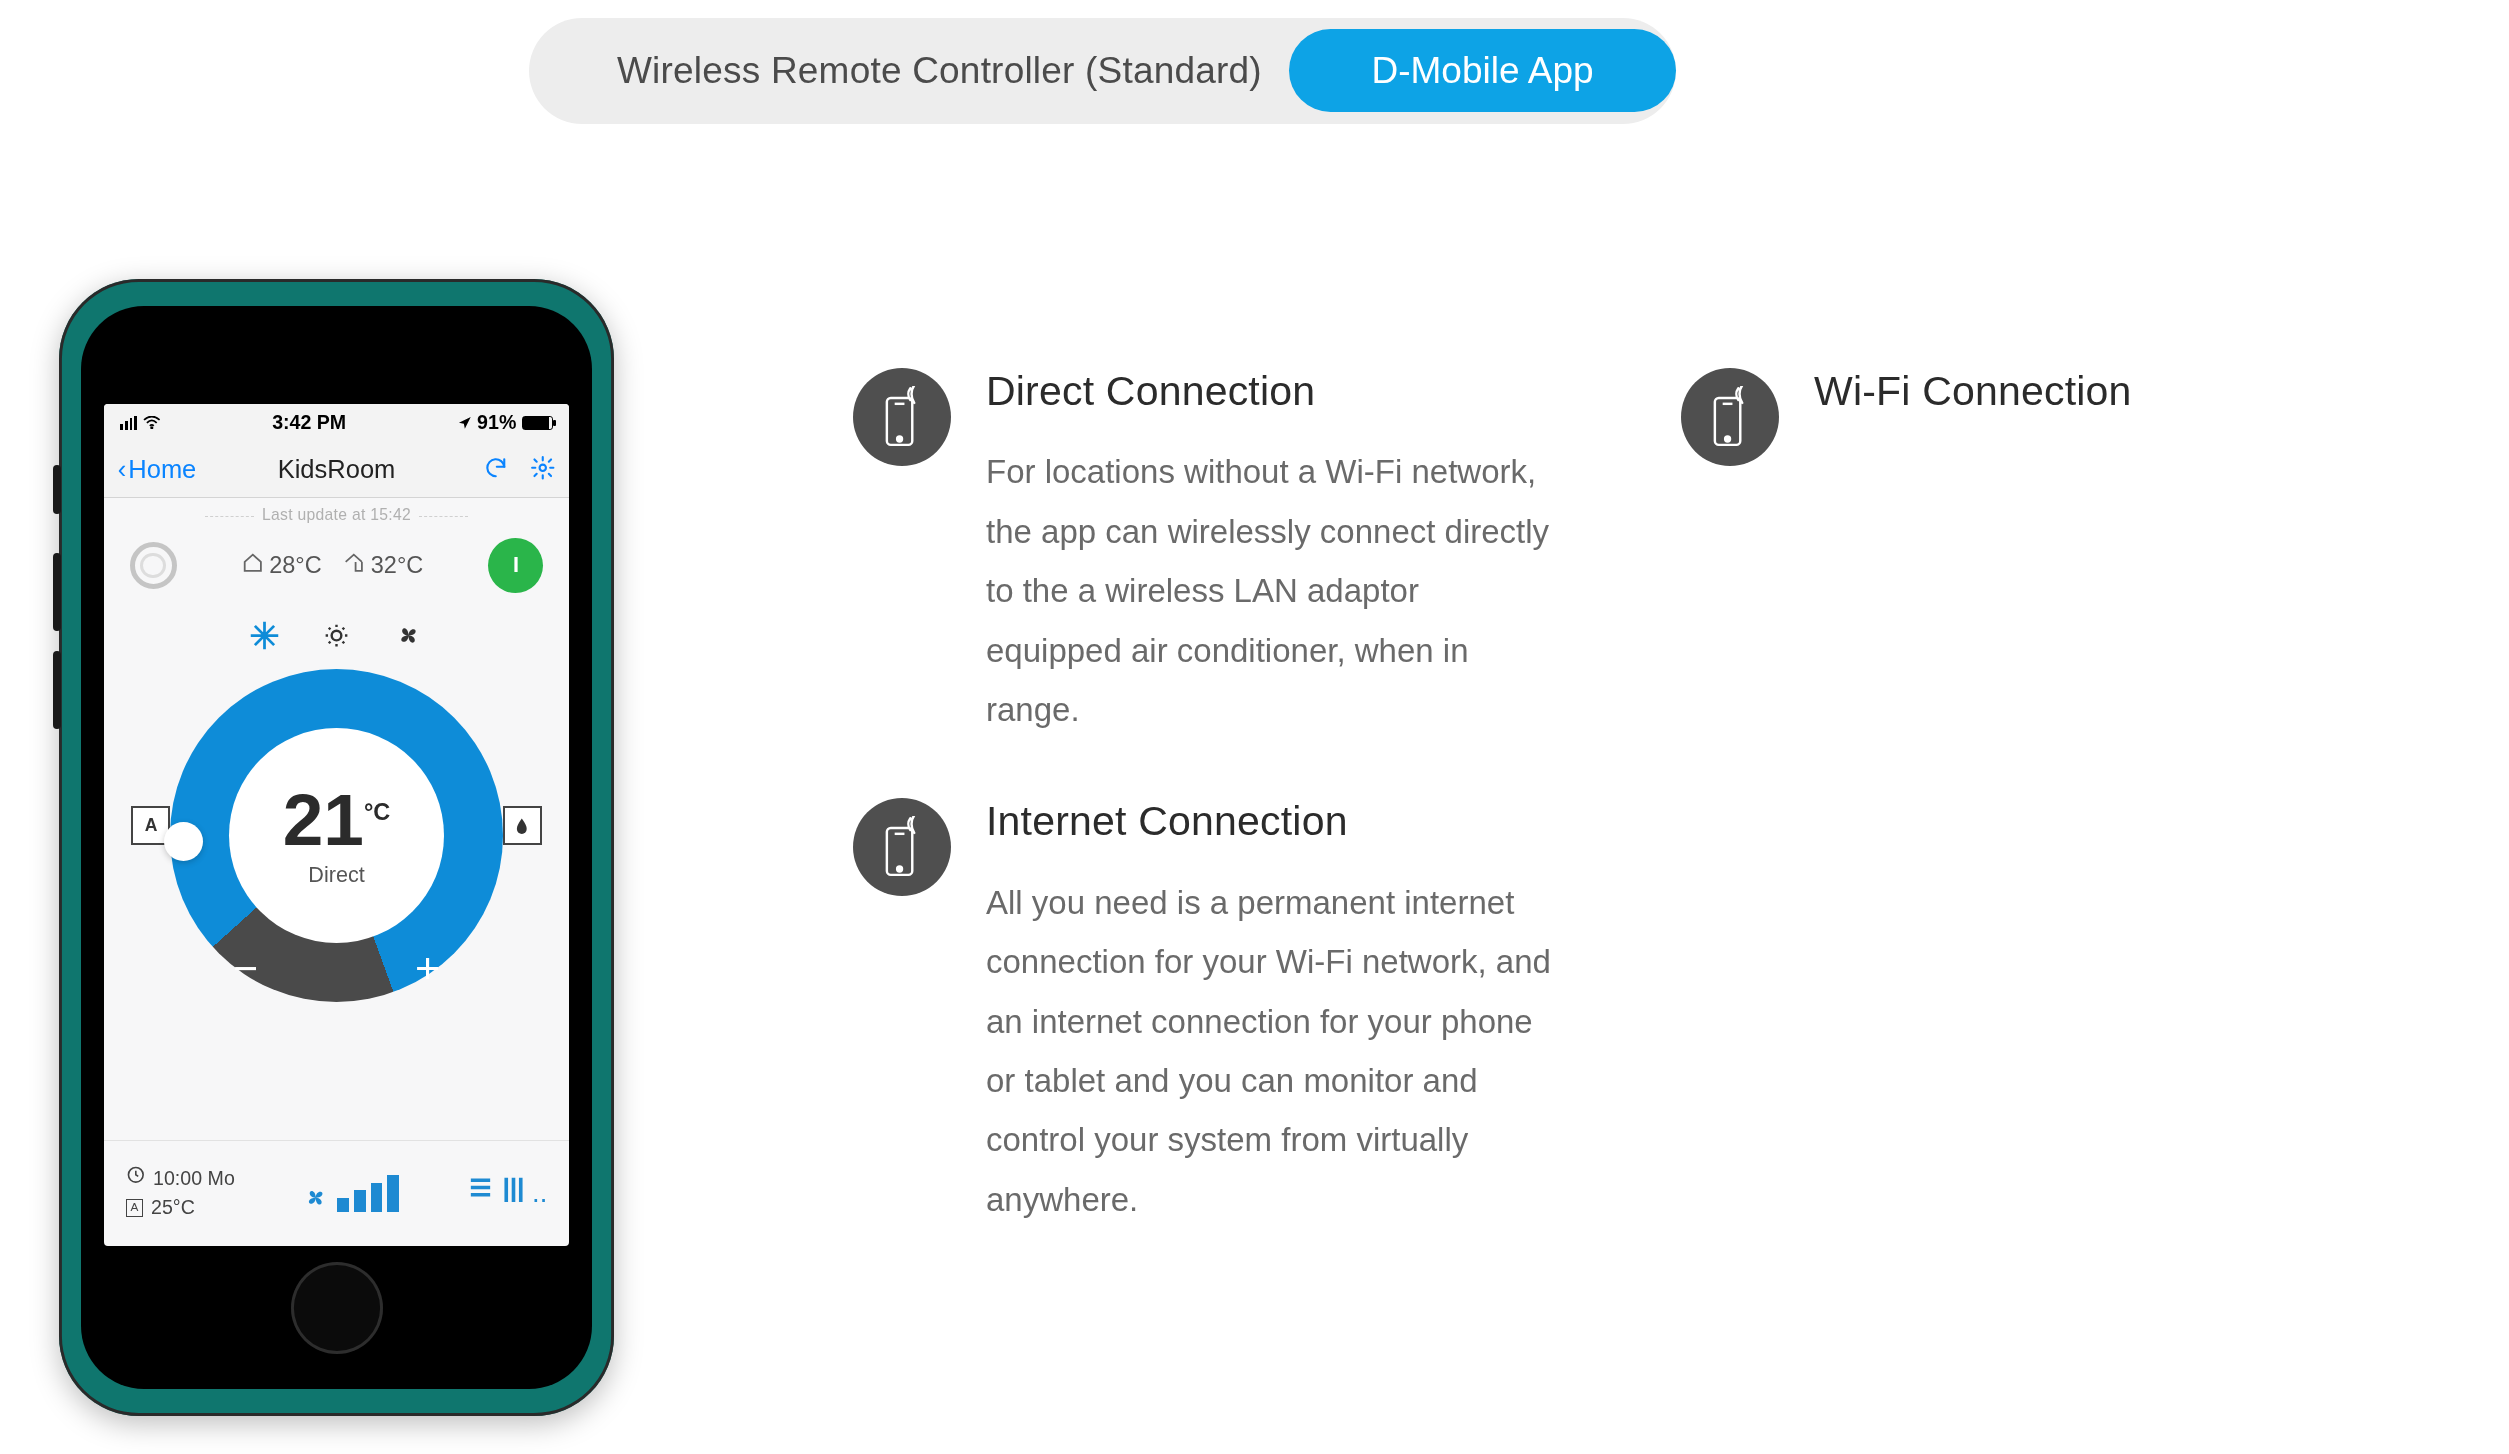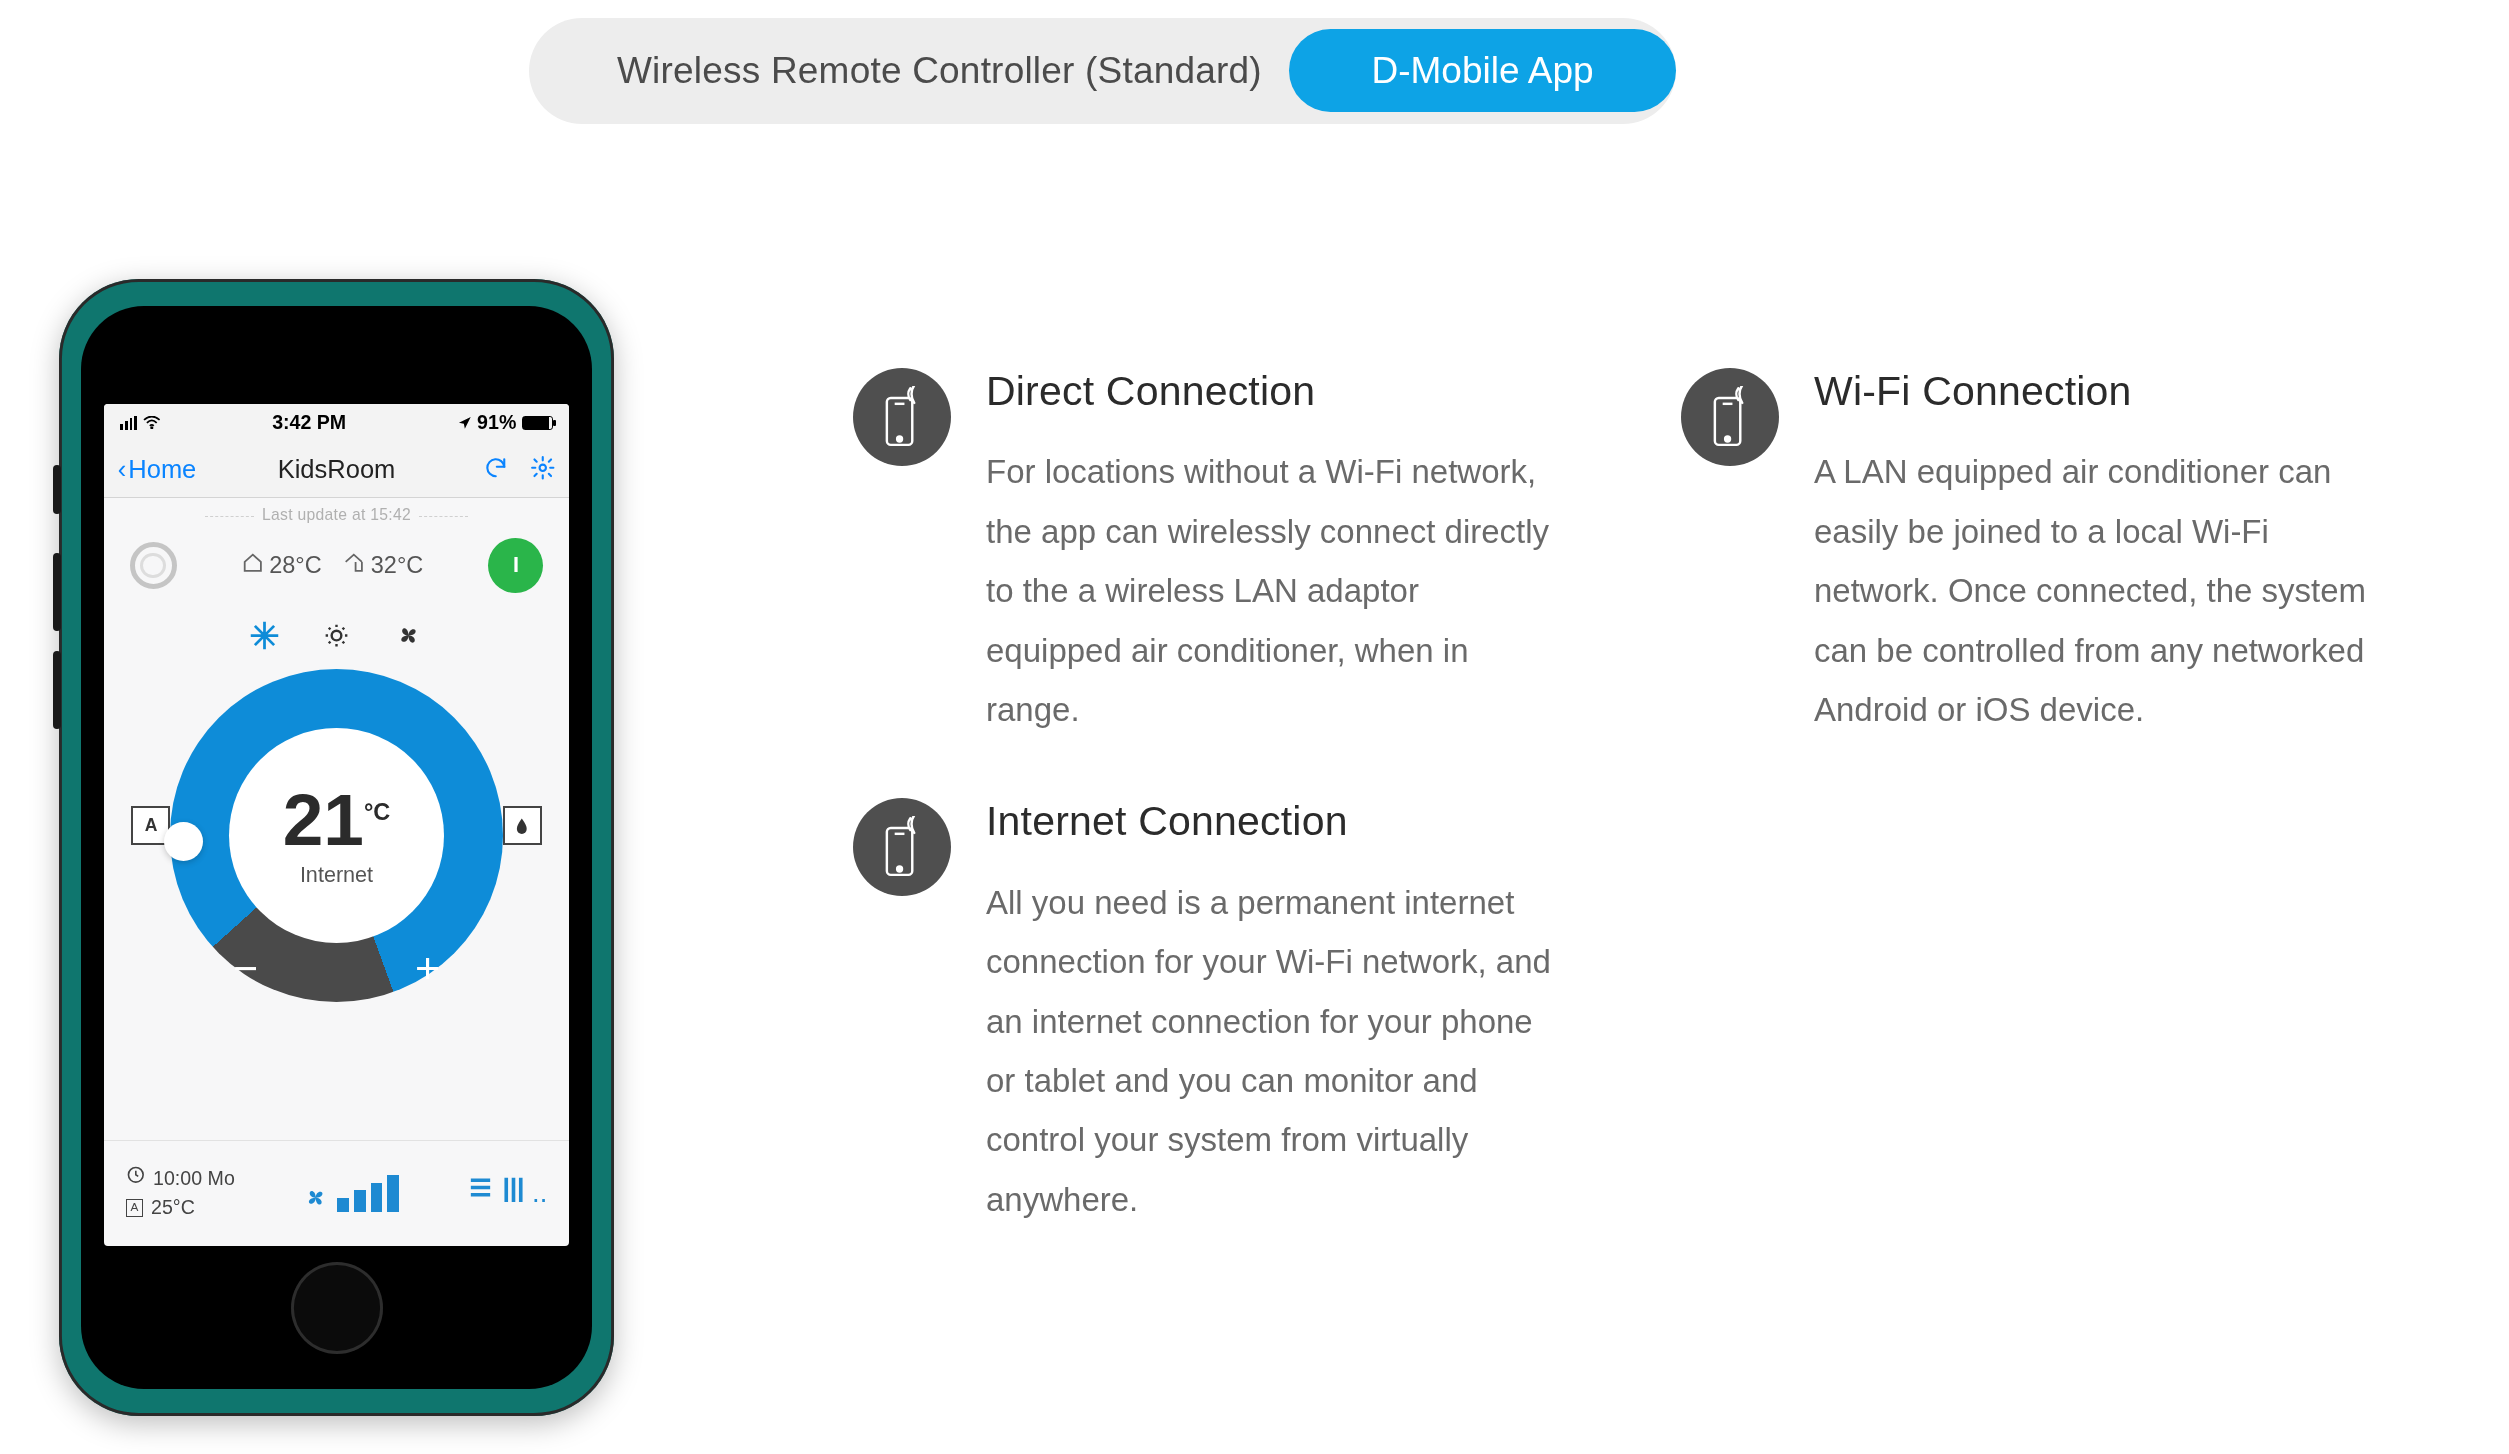--- a/index.html
+++ b/index.html
@@ -291,21 +291,21 @@
         </div>
       </div>
 
       <div class="dial-wrap">
         <div class="dial-ring"></div>
         <div class="dial-knob"></div>
         <div class="dial-center">
           <div class="dial-temp">
             <span>21</span><sup>°C</sup>
           </div>
-          <div class="dial-mode">Internet</div>
+          <div class="dial-mode">Direct</div>
         </div>
         <div class="dial-btns">
           <span>−</span>
           <span>+</span>
         </div>
       </div>
 
       <div class="footer">
         <div class="footer-left">
           <div class="row">
@@ -370,21 +370,20 @@
     <div class="feat-ico">
       <svg viewBox="0 0 44 64" fill="none" stroke="#fff" stroke-width="2.5">
         <rect x="6" y="12" width="26" height="48" rx="4"></rect>
         <line x1="14" y1="18" x2="24" y2="18"></line>
         <circle cx="19" cy="54" r="2.5" fill="#fff"></circle>
         <path d="M30 14 a10 10 0 0 1 0 -12 M34 17 a16 16 0 0 1 0 -18" stroke-linecap="round"></path>
       </svg>
     </div>
     <div class="feat-body">
       <h3>Wi-Fi Connection</h3>
-      <p>A LAN equipped air conditioner can easily be joined to a local Wi-Fi network. Once connected, the system can be controlled from any networked Android or iOS device.</p>
     </div>
   </div>
 
   <div class="feat">
     <div class="feat-ico">
       <svg viewBox="0 0 44 64" fill="none" stroke="#fff" stroke-width="2.5">
         <rect x="6" y="12" width="26" height="48" rx="4"></rect>
         <line x1="14" y1="18" x2="24" y2="18"></line>
         <circle cx="19" cy="54" r="2.5" fill="#fff"></circle>
         <path d="M30 14 a10 10 0 0 1 0 -12 M34 17 a16 16 0 0 1 0 -18" stroke-linecap="round"></path>

